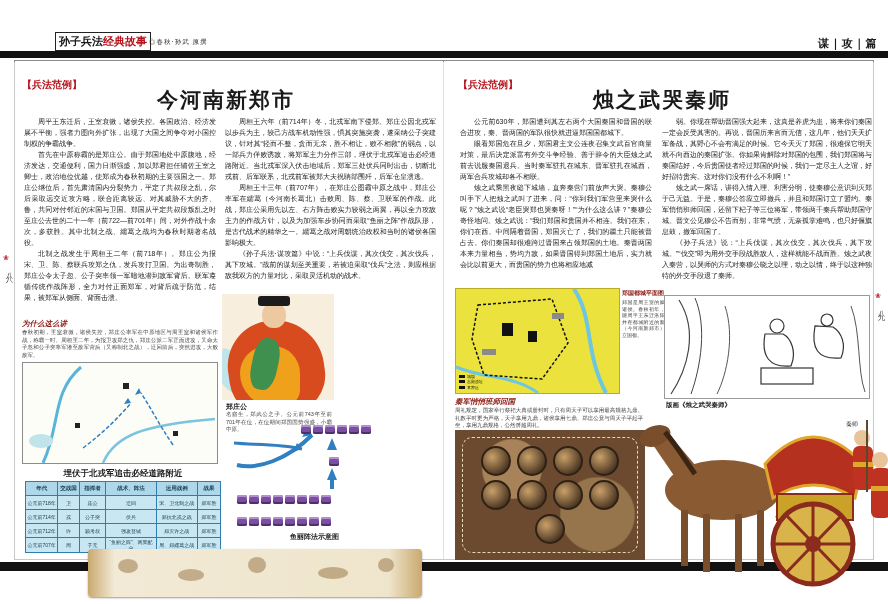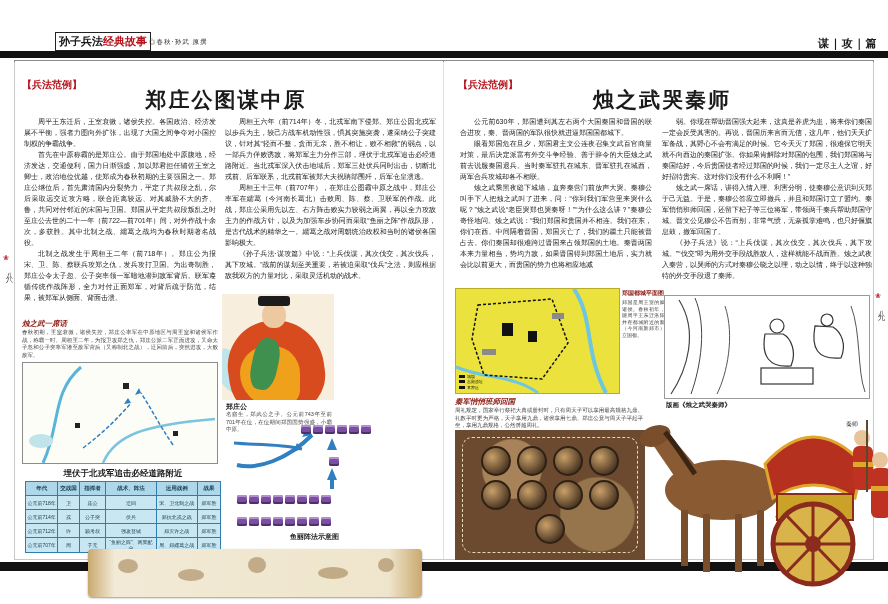--- a/index.html
+++ b/index.html
@@ -88,41 +88,41 @@
   <div class="abs rule"></div>
   <div class="abs tick" style="left:14px;"></div>
   <div class="abs tick" style="left:443px;"></div>
   <div class="abs tick" style="left:873px;"></div>
   <div class="abs pageline" style="left:14px;"></div>
   <div class="abs pageline" style="left:443px;background:#e2e2e2;"></div>
   <div class="abs pageline" style="left:873px;"></div>
   <div class="abs bottomline"></div>
 
   <div class="abs section-label" style="left:22px;top:78px;">【兵法范例】</div>
-  <div class="abs page-title" style="left:20px;top:86px;">郑庄公图谋中原</div>
+  <div class="abs page-title" style="left:20px;top:86px;">今河南新郑市</div>
 
   <div class="abs col" style="left:24px;top:116px;width:192px;height:202px;">
 
   <p>周平王东迁后，王室衰微，诸侯失控。各国政治、经济发展不平衡，强者力图向外扩张，出现了大国之间争夺对小国控制权的争霸战争。</p>
       <p>首先在中原称霸的是郑庄公。由于郑国地处中原腹地，经济发达，交通便利，国力日渐强盛，加以郑君担任辅佐王室之卿士，政治地位优越，使郑成为春秋初期的主要强国之一。郑庄公继位后，首先肃清国内分裂势力，平定了共叔段之乱，尔后采取远交近攻方略，联合距离较远、对其威胁不大的齐、鲁，共同对付邻近的宋国与卫国。郑国从平定共叔段叛乱之时至庄公去世的二十一年（前722—前701年）间，对外作战十余次，多获胜。其中北制之战、繻葛之战均为春秋时期著名战役。</p>
       <p>北制之战发生于周桓王二年（前718年）。郑庄公为报宋、卫、陈、蔡联兵攻郑之仇，发兵攻打卫国。为出奇制胜，郑庄公令太子忽、公子突率领一军暗地潜到敌军背后。联军遵循传统作战阵形，全力对付正面郑军，对背后疏于防范，结果，被郑军从侧面、背面击溃。</p>
     </div>
 
   <div class="abs col" style="left:224px;top:116px;width:212px;height:238px;">
     <div class="float-spacer"></div>
     <div class="portrait-float"></div>
     <div>
 
     <p>周桓王六年（前714年）冬，北戎军南下侵郑。郑庄公因北戎军以步兵为主，较己方战车机动性强，惧其突施突袭，遂采纳公子突建议，针对其“轻而不整，贪而无亲，胜不相让，败不相救”的弱点，以一部兵力佯败诱敌，将郑军主力分作三部，埋伏于北戎军追击必经道路附近。当北戎军深入伏击地域后，郑军三处伏兵同时出击，切断北戎前、后军联系，北戎前军被郑大夫祝聃部围歼，后军仓皇溃逃。</p>
         <p>周桓王十三年（前707年），在郑庄公图霸中原之战中，郑庄公率军在繻葛（今河南长葛北）击败周、陈、蔡、卫联军的作战。此战，郑庄公采用先以左、右方阵击败实力较弱之两翼，再以全力攻敌主力的作战方针，以及为加强车步协同而采取“鱼丽之阵”作战队形，是古代战术的精华之一。繻葛之战对周朝统治政权和当时的诸侯各国影响极大。</p>
         <p>《孙子兵法·谋攻篇》中说：“上兵伐谋，其次伐交，其次伐兵，其下攻城。”战前的谋划至关重要，若被迫采取“伐兵”之法，则应根据敌我双方的力量对比，采取灵活机动的战术。</p>
       </div>
   </div>
 
-  <div class="abs cap-title" style="left:22px;top:319px;">烛之武一席话</div>
+  <div class="abs cap-title" style="left:22px;top:319px;">为什么这么讲</div>
   <div class="abs cap-text" style="left:22px;top:329px;width:196px;">春秋初期，王室衰微，诸侯失控，郑庄公率军在中原地区与周王室和诸侯军作战，称霸一时。周桓王二年，为报卫攻郑之仇，郑庄公派二军正面进攻，又命太子忽和公子突率军潜至敌军背后（又称制北之战），迂回前后，突然进攻，大败敌军。</div>
   <div class="abs battle-map">
     <svg width="194" height="100">
       <path d="M20,100 C38,62 28,30 58,4" stroke="#59b5d8" stroke-width="3" fill="none"></path>
       <path d="M80,100 C92,72 120,62 192,56" stroke="#7ac4e0" stroke-width="2.5" fill="none"></path>
       <ellipse cx="18" cy="78" rx="12" ry="7" fill="#bfe4ea"></ellipse>
       <path d="M150,82 C135,60 128,45 118,30" stroke="#2f7fc1" stroke-width="1.5" stroke-dasharray="4,2" fill="none"></path>
       <path d="M60,85 C80,70 95,55 108,40" stroke="#2f7fc1" stroke-width="1.5" stroke-dasharray="4,2" fill="none"></path>
       <path d="M118,30 l-6,2 4,-7 z" fill="#2f7fc1"></path>
         <path d="M108,40 l-7,1 4,-6 z" fill="#2f7fc1"></path>

